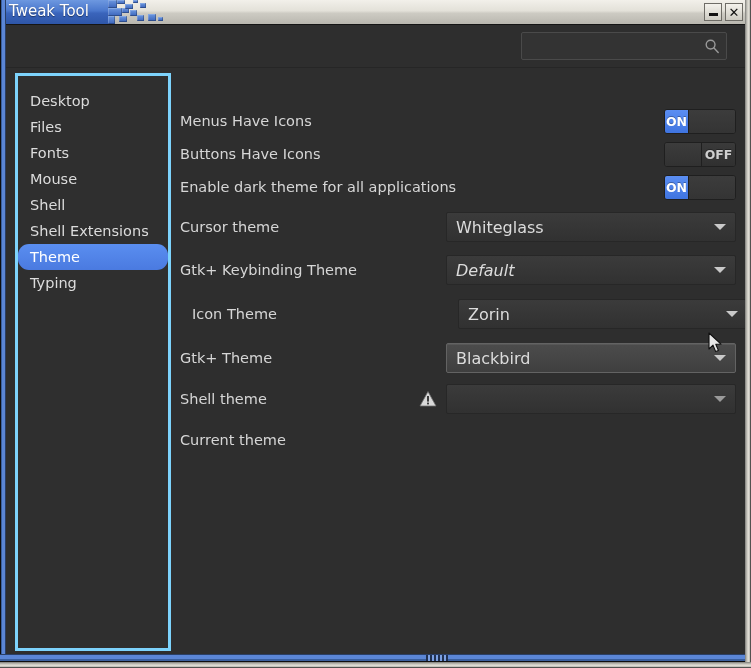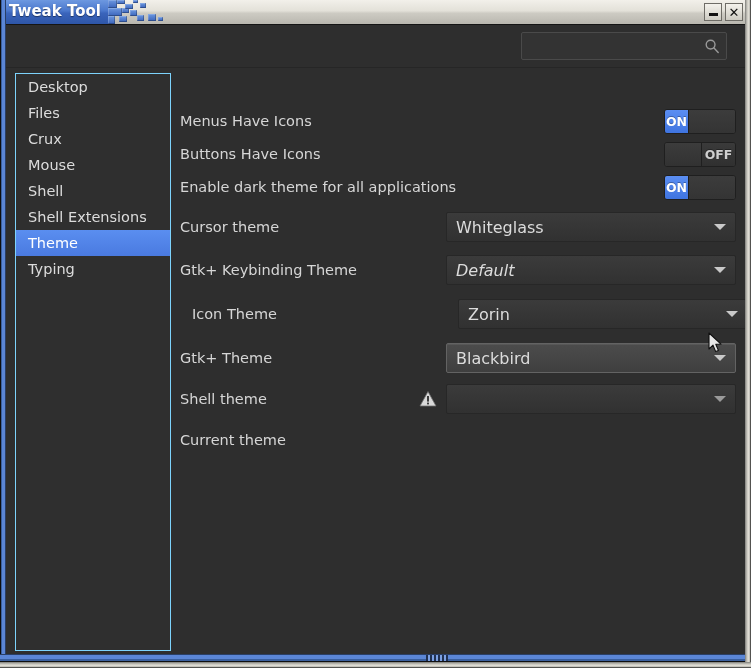--- a/index.html
+++ b/index.html
@@ -72,21 +72,21 @@
   .title-blue {
     position: absolute;
     left: 0; top: 0;
     width: 108px; height: 24px;
     background: linear-gradient(to bottom, #6d98e0 0%, #4a77cc 45%, #3a64bb 55%, #2e56a8 100%);
   }
   .title-text {
     position: absolute;
     left: 9px; top: 2px;
     font-size: 15px;
-    font-weight: bold;
+    font-weight: normal;
     color: #ffffff;
     letter-spacing: 0px;
     text-shadow: 0 1px 1px rgba(0,0,0,.45);
     z-index: 5;
     text-align: right;
   }
   
   .pxblock {
     position: absolute;
     background: linear-gradient(to bottom, #6d98e0, #3a64bb);
@@ -160,36 +160,37 @@
   #search-input::placeholder { color: #777; }
   .search-icon { width: 16px; height: 16px; flex: 0 0 16px; }
 
   
   #sidebar {
     position: absolute;
     left: 9px; top: 48px;
     width: 156px;
     height: 578px;
     background: #2f2f2f;
-    border: 1px solid #7dd3fc;
-    box-sizing: border-box;
-    padding-top: 0;
+    border: 3px solid #7dd3fc;
+    box-sizing: border-box;
+    padding-top: 12px;
   }
   .side-item {
     height: 26px;
     line-height: 26px;
     padding-left: 12px;
     font-size: 14.5px;
     color: #dcdcdc;
     white-space: nowrap;
     cursor: default;
   }
   .side-item.selected {
     background: linear-gradient(to bottom, #5a8ef0, #4a7ae0);
     color: #ffffff;
+    border-radius: 11px;
   }
 
   
   #pane {
     position: absolute;
     left: 166px; top: 48px;
     width: 573px;
     height: 578px;
   }
   .row {
@@ -358,21 +359,21 @@
             <circle cx="6.6" cy="6.6" r="4.4" fill="none" stroke="#9a9a9a" stroke-width="1.4"></circle>
             <line x1="10" y1="10" x2="14.2" y2="14.4" stroke="#9a9a9a" stroke-width="1.4" stroke-linecap="round"></line>
           </svg>
         </span>
       </div>
     </div>
 
     <div id="sidebar">
         <div class="side-item"><span>Desktop</span></div>
         <div class="side-item"><span>Files</span></div>
-        <div class="side-item"><span>Crux</span></div>
+        <div class="side-item"><span>Fonts</span></div>
         <div class="side-item"><span>Mouse</span></div>
         <div class="side-item"><span>Shell</span></div>
         <div class="side-item"><span>Shell Extensions</span></div>
         <div class="side-item selected"><span>Theme</span></div>
         <div class="side-item"><span>Typing</span></div>
       </div>
 
     <div id="pane">
         <div class="row" style="top: 33px;">
           <div class="row-label">Menus Have Icons</div>

